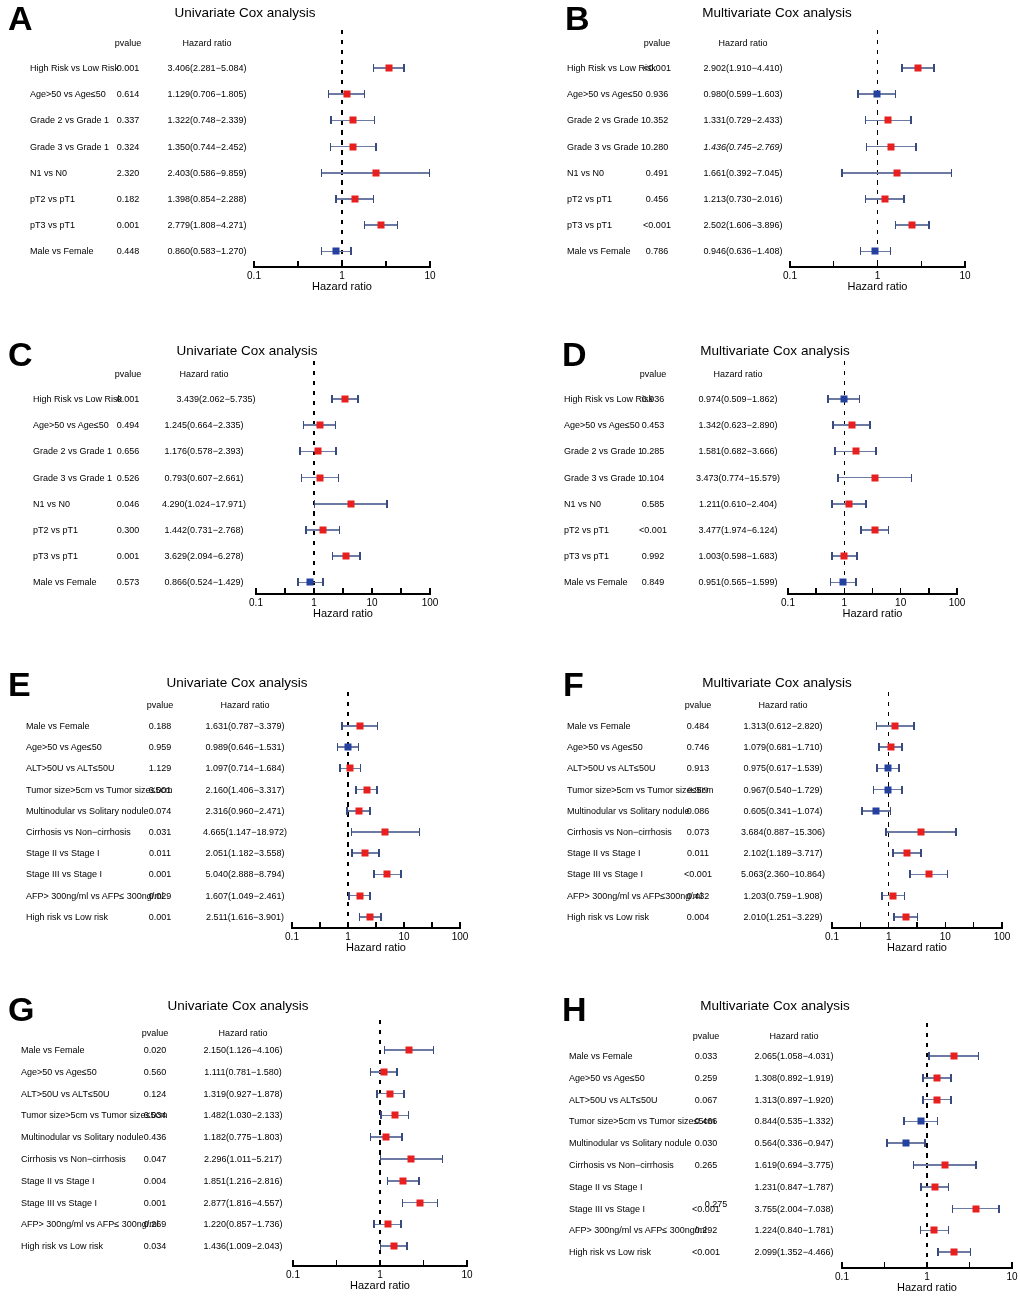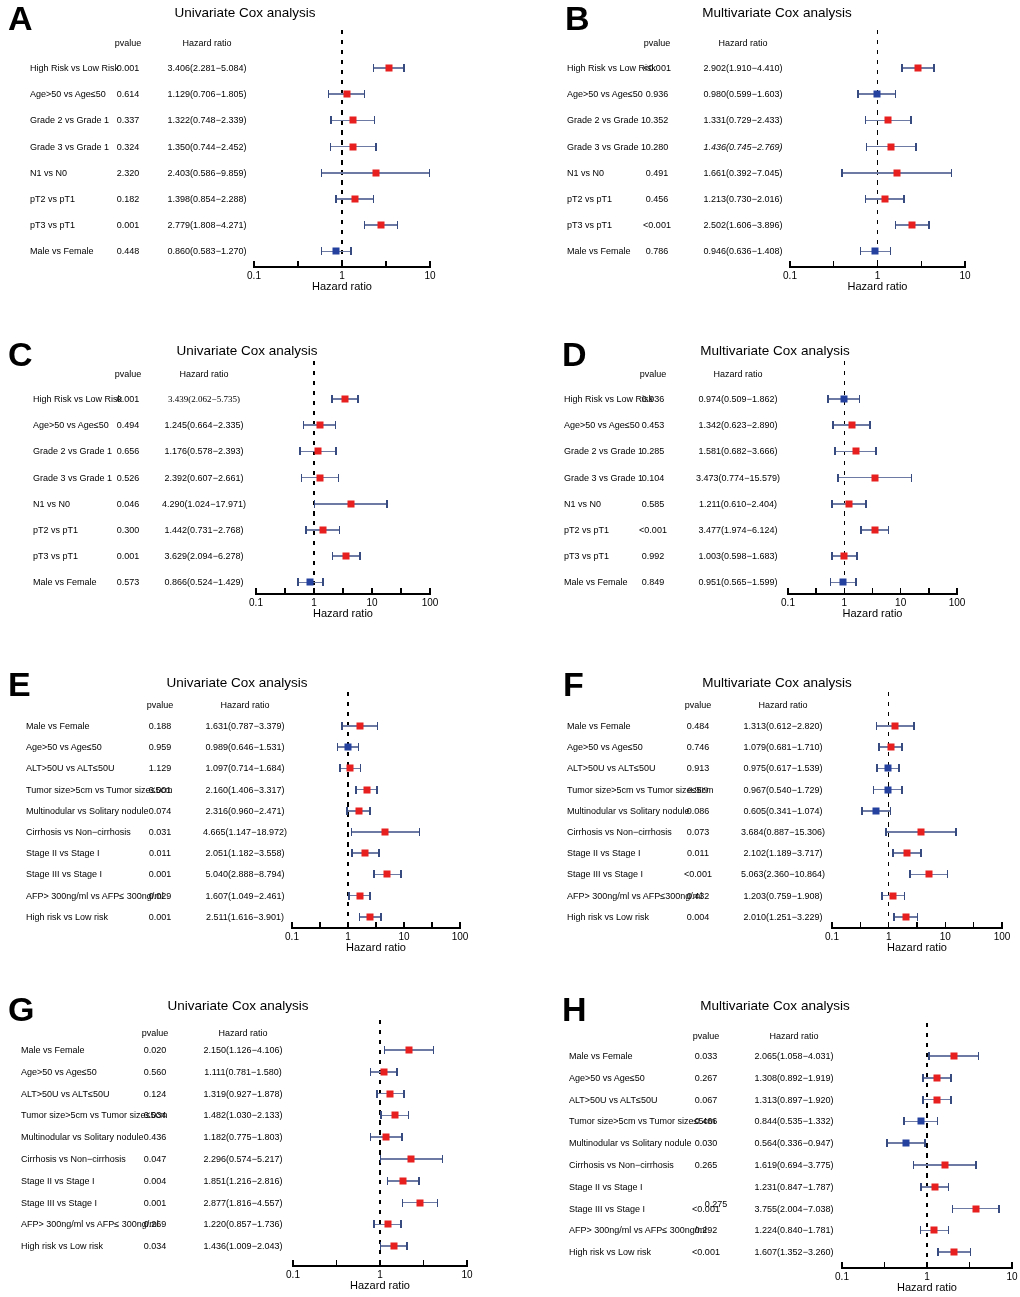--- a/index.html
+++ b/index.html
@@ -173,42 +173,42 @@
       <div class="xlabel" style="left: 367.5px; top: 280px;">Hazard ratio</div>
     </div>
     <div class="panel" style="left: 0px; top: 330px; width: 510px; height: 330px;">
       <div class="letter" style="left: 8px; top: 24px;">C</div>
       <div class="title" style="left: 247px; top: 20px;">Univariate Cox analysis</div>
       <div class="colhead" style="left: 128px; top: 44px;">pvalue</div>
       <div class="colhead" style="left: 204px; top: 44px;">Hazard ratio</div>
       <div class="refline" style="left: 313.3px; top: 31px; height: 232px;"></div>
       <div class="rowlabel" style="left: 33px; top: 69px;">High Risk vs Low Risk</div>
       <div class="cellc" style="left: 128px; top: 69px;">0.001</div>
-      <div class="cellc" style="left: 204px; top: 69px; font-family: Liberation Serif, serif;">3.439(2.062−5.735)</div>
+      <div class="cellc" style="left: 216px; top: 69px;">3.439(2.062−5.735)</div>
       <div class="whisker" style="left: 332.229px; top: 68.2px; width: 25.7662px; background: rgb(109, 123, 164);"></div>
       <div class="cap" style="left: 331.429px; top: 65px; background: rgb(55, 75, 128);"></div>
       <div class="cap" style="left: 357.195px; top: 65px; background: rgb(55, 75, 128);"></div>
       <div class="marker" style="left: 345.113px; top: 69px; background: rgb(232, 31, 31);"></div>
       <div class="rowlabel" style="left: 33px; top: 95.2px;">Age&gt;50 vs Age≤50</div>
       <div class="cellc" style="left: 128px; top: 95.2px;">0.494</div>
       <div class="cellc" style="left: 204px; top: 95.2px;">1.245(0.664−2.335)</div>
       <div class="whisker" style="left: 303.686px; top: 94.4px; width: 31.6749px; background: rgb(109, 123, 164);"></div>
       <div class="cap" style="left: 302.886px; top: 91.2px; background: rgb(55, 75, 128);"></div>
       <div class="cap" style="left: 334.561px; top: 91.2px; background: rgb(55, 75, 128);"></div>
       <div class="marker" style="left: 319.52px; top: 95.2px; background: rgb(232, 31, 31);"></div>
       <div class="rowlabel" style="left: 33px; top: 121.4px;">Grade 2 vs Grade 1</div>
       <div class="cellc" style="left: 128px; top: 121.4px;">0.656</div>
       <div class="cellc" style="left: 204px; top: 121.4px;">1.176(0.578−2.393)</div>
       <div class="whisker" style="left: 300.192px; top: 120.6px; width: 35.7869px; background: rgb(109, 123, 164);"></div>
       <div class="cap" style="left: 299.392px; top: 117.4px; background: rgb(55, 75, 128);"></div>
       <div class="cap" style="left: 335.179px; top: 117.4px; background: rgb(55, 75, 128);"></div>
       <div class="marker" style="left: 318.084px; top: 121.4px; background: rgb(232, 31, 31);"></div>
       <div class="rowlabel" style="left: 33px; top: 147.6px;">Grade 3 vs Grade 1</div>
       <div class="cellc" style="left: 128px; top: 147.6px;">0.526</div>
-      <div class="cellc" style="left: 204px; top: 147.6px;">2.392(0.607−2.661)</div>
+      <div class="cellc" style="left: 204px; top: 147.6px;">0.793(0.607−2.661)</div>
       <div class="whisker" style="left: 301.425px; top: 146.8px; width: 37.2277px; background: rgb(109, 123, 164);"></div>
       <div class="cap" style="left: 300.625px; top: 143.6px; background: rgb(55, 75, 128);"></div>
       <div class="cap" style="left: 337.853px; top: 143.6px; background: rgb(55, 75, 128);"></div>
       <div class="marker" style="left: 320.04px; top: 147.6px; background: rgb(232, 31, 31);"></div>
       <div class="rowlabel" style="left: 33px; top: 173.8px;">N1 vs N0</div>
       <div class="cellc" style="left: 128px; top: 173.8px;">0.046</div>
       <div class="cellc" style="left: 204px; top: 173.8px;">4.290(1.024−17.971)</div>
       <div class="whisker" style="left: 314.597px; top: 173px; width: 72.1678px; background: rgb(109, 123, 164);"></div>
       <div class="cap" style="left: 313.797px; top: 169.8px; background: rgb(55, 75, 128);"></div>
       <div class="cap" style="left: 385.965px; top: 169.8px; background: rgb(55, 75, 128);"></div>
@@ -540,21 +540,21 @@
       <div class="marker" style="left: 394.864px; top: 130.4px; background: rgb(232, 31, 31);"></div>
       <div class="rowlabel" style="left: 21px; top: 152.2px;">Multinodular vs Solitary nodule</div>
       <div class="cellc" style="left: 155px; top: 152.2px;">0.436</div>
       <div class="cellc" style="left: 243px; top: 152.2px;">1.182(0.775−1.803)</div>
       <div class="whisker" style="left: 370.369px; top: 151.4px; width: 31.9024px; background: rgb(109, 123, 164);"></div>
       <div class="cap" style="left: 369.569px; top: 148.2px; background: rgb(55, 75, 128);"></div>
       <div class="cap" style="left: 401.472px; top: 148.2px; background: rgb(55, 75, 128);"></div>
       <div class="marker" style="left: 386.318px; top: 152.2px; background: rgb(232, 31, 31);"></div>
       <div class="rowlabel" style="left: 21px; top: 174px;">Cirrhosis vs Non−cirrhosis</div>
       <div class="cellc" style="left: 155px; top: 174px;">0.047</div>
-      <div class="cellc" style="left: 243px; top: 174px;">2.296(0.574−5.217)</div>
+      <div class="cellc" style="left: 243px; top: 174px;">2.296(1.011−5.217)</div>
       <div class="whisker" style="left: 380.413px; top: 173.2px; width: 62.0023px; background: rgb(109, 123, 164);"></div>
       <div class="cap" style="left: 379.613px; top: 170px; background: rgb(55, 75, 128);"></div>
       <div class="cap" style="left: 441.616px; top: 170px; background: rgb(55, 75, 128);"></div>
       <div class="marker" style="left: 411.405px; top: 174px; background: rgb(232, 31, 31);"></div>
       <div class="rowlabel" style="left: 21px; top: 195.8px;">Stage II vs Stage I</div>
       <div class="cellc" style="left: 155px; top: 195.8px;">0.004</div>
       <div class="cellc" style="left: 243px; top: 195.8px;">1.851(1.216−2.816)</div>
       <div class="whisker" style="left: 387.389px; top: 195px; width: 31.7288px; background: rgb(109, 123, 164);"></div>
       <div class="cap" style="left: 386.589px; top: 191.8px; background: rgb(55, 75, 128);"></div>
       <div class="cap" style="left: 418.318px; top: 191.8px; background: rgb(55, 75, 128);"></div>
@@ -598,21 +598,21 @@
       <div class="colhead" style="left: 284px; top: 51px;">Hazard ratio</div>
       <div class="refline" style="left: 416.3px; top: 38px; height: 244px;"></div>
       <div class="rowlabel" style="left: 59px; top: 71px;">Male vs Female</div>
       <div class="cellc" style="left: 196px; top: 71px;">0.033</div>
       <div class="cellc" style="left: 284px; top: 71px;">2.065(1.058−4.031)</div>
       <div class="whisker" style="left: 419.081px; top: 70.2px; width: 49.3788px; background: rgb(109, 123, 164);"></div>
       <div class="cap" style="left: 418.281px; top: 67px; background: rgb(55, 75, 128);"></div>
       <div class="cap" style="left: 467.66px; top: 67px; background: rgb(55, 75, 128);"></div>
       <div class="marker" style="left: 443.768px; top: 71px; background: rgb(232, 31, 31);"></div>
       <div class="rowlabel" style="left: 59px; top: 92.8px;">Age&gt;50 vs Age≤50</div>
-      <div class="cellc" style="left: 196px; top: 92.8px;">0.267</div>
+      <div class="cellc" style="left: 196px; top: 92.8px;">0.259</div>
       <div class="cellc" style="left: 284px; top: 92.8px;">1.308(0.892−1.919)</div>
       <div class="whisker" style="left: 412.781px; top: 92px; width: 28.2804px; background: rgb(109, 123, 164);"></div>
       <div class="cap" style="left: 411.981px; top: 88.8px; background: rgb(55, 75, 128);"></div>
       <div class="cap" style="left: 440.261px; top: 88.8px; background: rgb(55, 75, 128);"></div>
       <div class="marker" style="left: 426.912px; top: 92.8px; background: rgb(232, 31, 31);"></div>
       <div class="rowlabel" style="left: 59px; top: 114.6px;">ALT&gt;50U vs ALT≤50U</div>
       <div class="cellc" style="left: 196px; top: 114.6px;">0.067</div>
       <div class="cellc" style="left: 284px; top: 114.6px;">1.313(0.897−1.920)</div>
       <div class="whisker" style="left: 412.987px; top: 113.8px; width: 28.0932px; background: rgb(109, 123, 164);"></div>
       <div class="cap" style="left: 412.187px; top: 110.6px; background: rgb(55, 75, 128);"></div>
@@ -655,21 +655,21 @@
       <div class="marker" style="left: 465.842px; top: 223.6px; background: rgb(232, 31, 31);"></div>
       <div class="rowlabel" style="left: 59px; top: 245.4px;">AFP&gt; 300ng/ml vs AFP≤ 300ng/ml</div>
       <div class="cellc" style="left: 196px; top: 245.4px;">0.292</div>
       <div class="cellc" style="left: 284px; top: 245.4px;">1.224(0.840−1.781)</div>
       <div class="whisker" style="left: 410.564px; top: 244.6px; width: 27.7427px; background: rgb(109, 123, 164);"></div>
       <div class="cap" style="left: 409.764px; top: 241.4px; background: rgb(55, 75, 128);"></div>
       <div class="cap" style="left: 437.506px; top: 241.4px; background: rgb(55, 75, 128);"></div>
       <div class="marker" style="left: 424.461px; top: 245.4px; background: rgb(232, 31, 31);"></div>
       <div class="rowlabel" style="left: 59px; top: 267.2px;">High risk vs Low risk</div>
       <div class="cellc" style="left: 196px; top: 267.2px;">&lt;0.001</div>
-      <div class="cellc" style="left: 284px; top: 267.2px;">1.607(1.352−3.260)</div>
+      <div class="cellc" style="left: 284px; top: 267.2px;">2.099(1.352−4.466)</div>
       <div class="whisker" style="left: 428.133px; top: 266.4px; width: 32.4905px; background: rgb(109, 123, 164);"></div>
       <div class="cap" style="left: 427.333px; top: 263.2px; background: rgb(55, 75, 128);"></div>
       <div class="cap" style="left: 459.823px; top: 263.2px; background: rgb(55, 75, 128);"></div>
       <div class="marker" style="left: 444.371px; top: 267.2px; background: rgb(232, 31, 31);"></div>
       <div class="axisline" style="left: 331px; top: 282px; width: 172px;"></div>
       <div class="tick" style="left: 331.3px; top: 277px;"></div>
       <div class="ticklabel" style="left: 332px; top: 286px;">0.1</div>
       <div class="tick" style="left: 373.8px; top: 277px;"></div>
       <div class="tick" style="left: 416.3px; top: 277px;"></div>
       <div class="ticklabel" style="left: 417px; top: 286px;">1</div>

